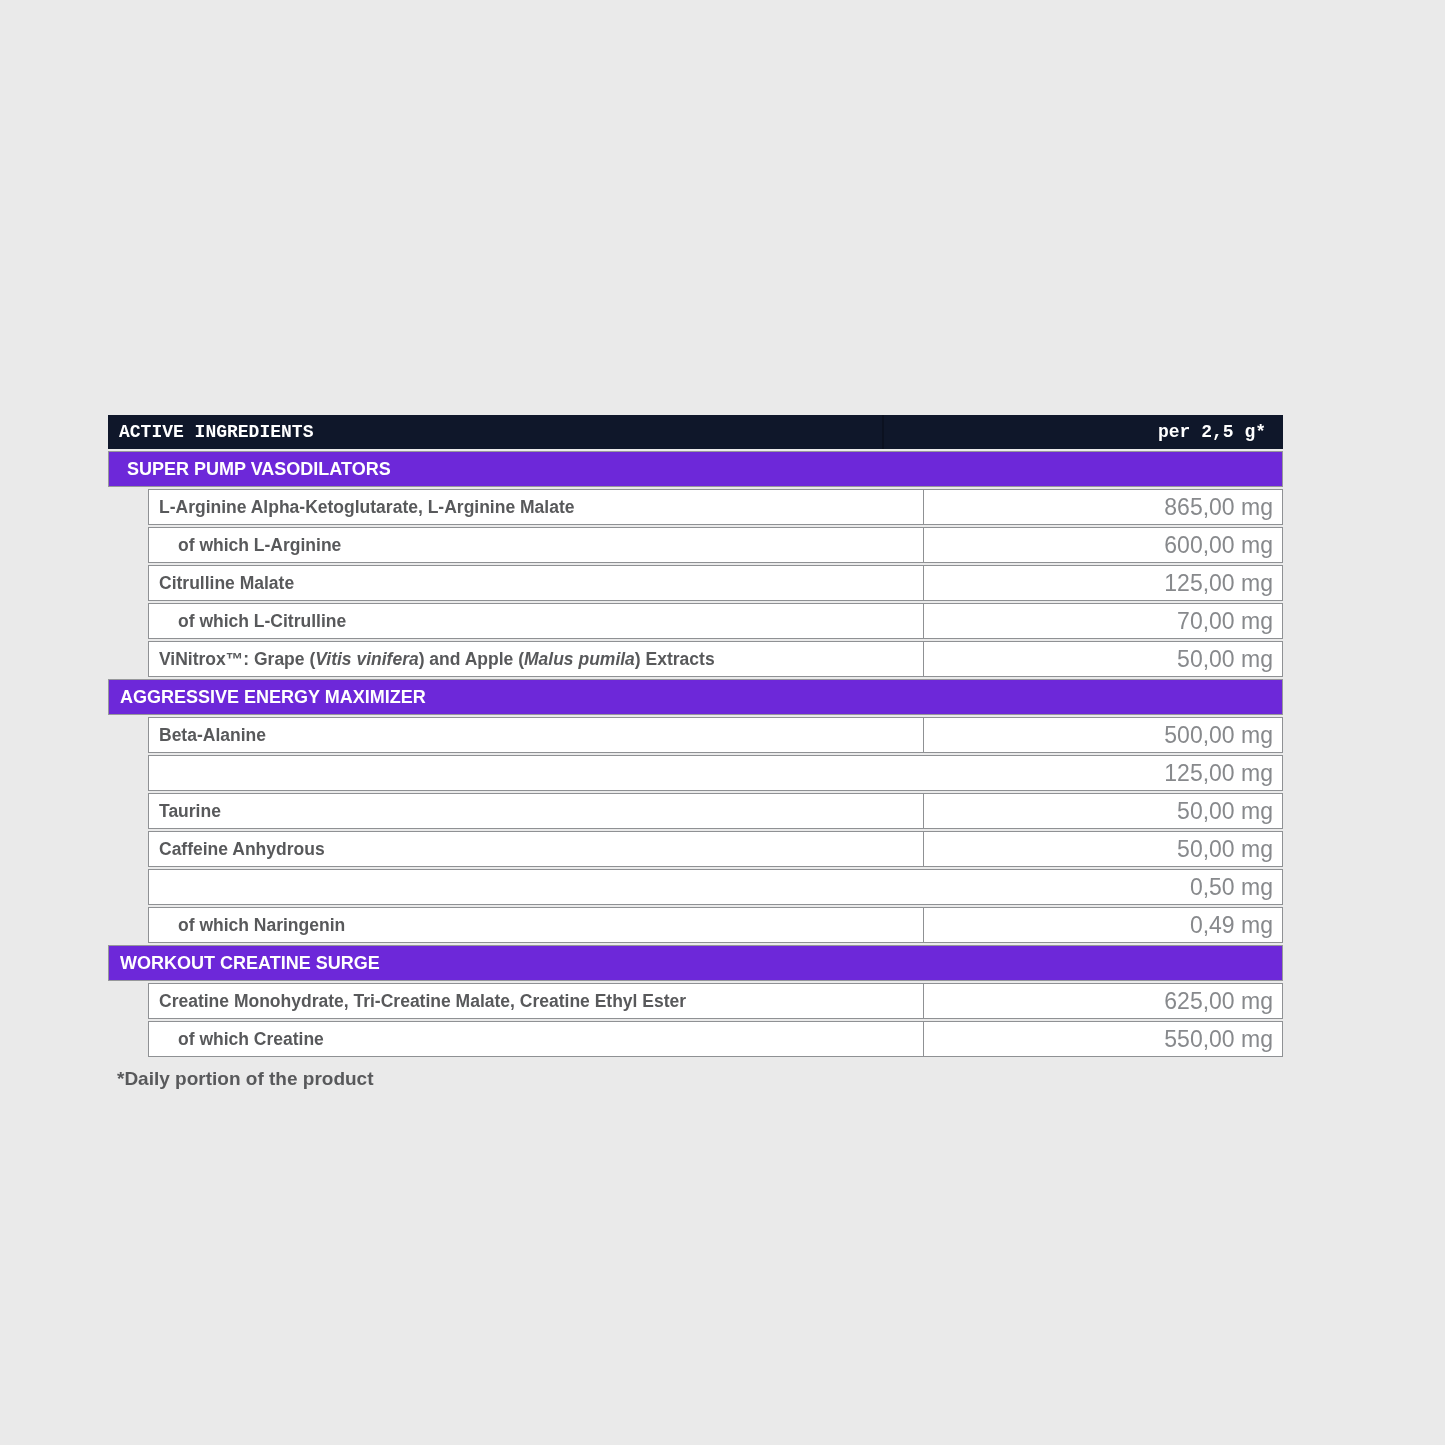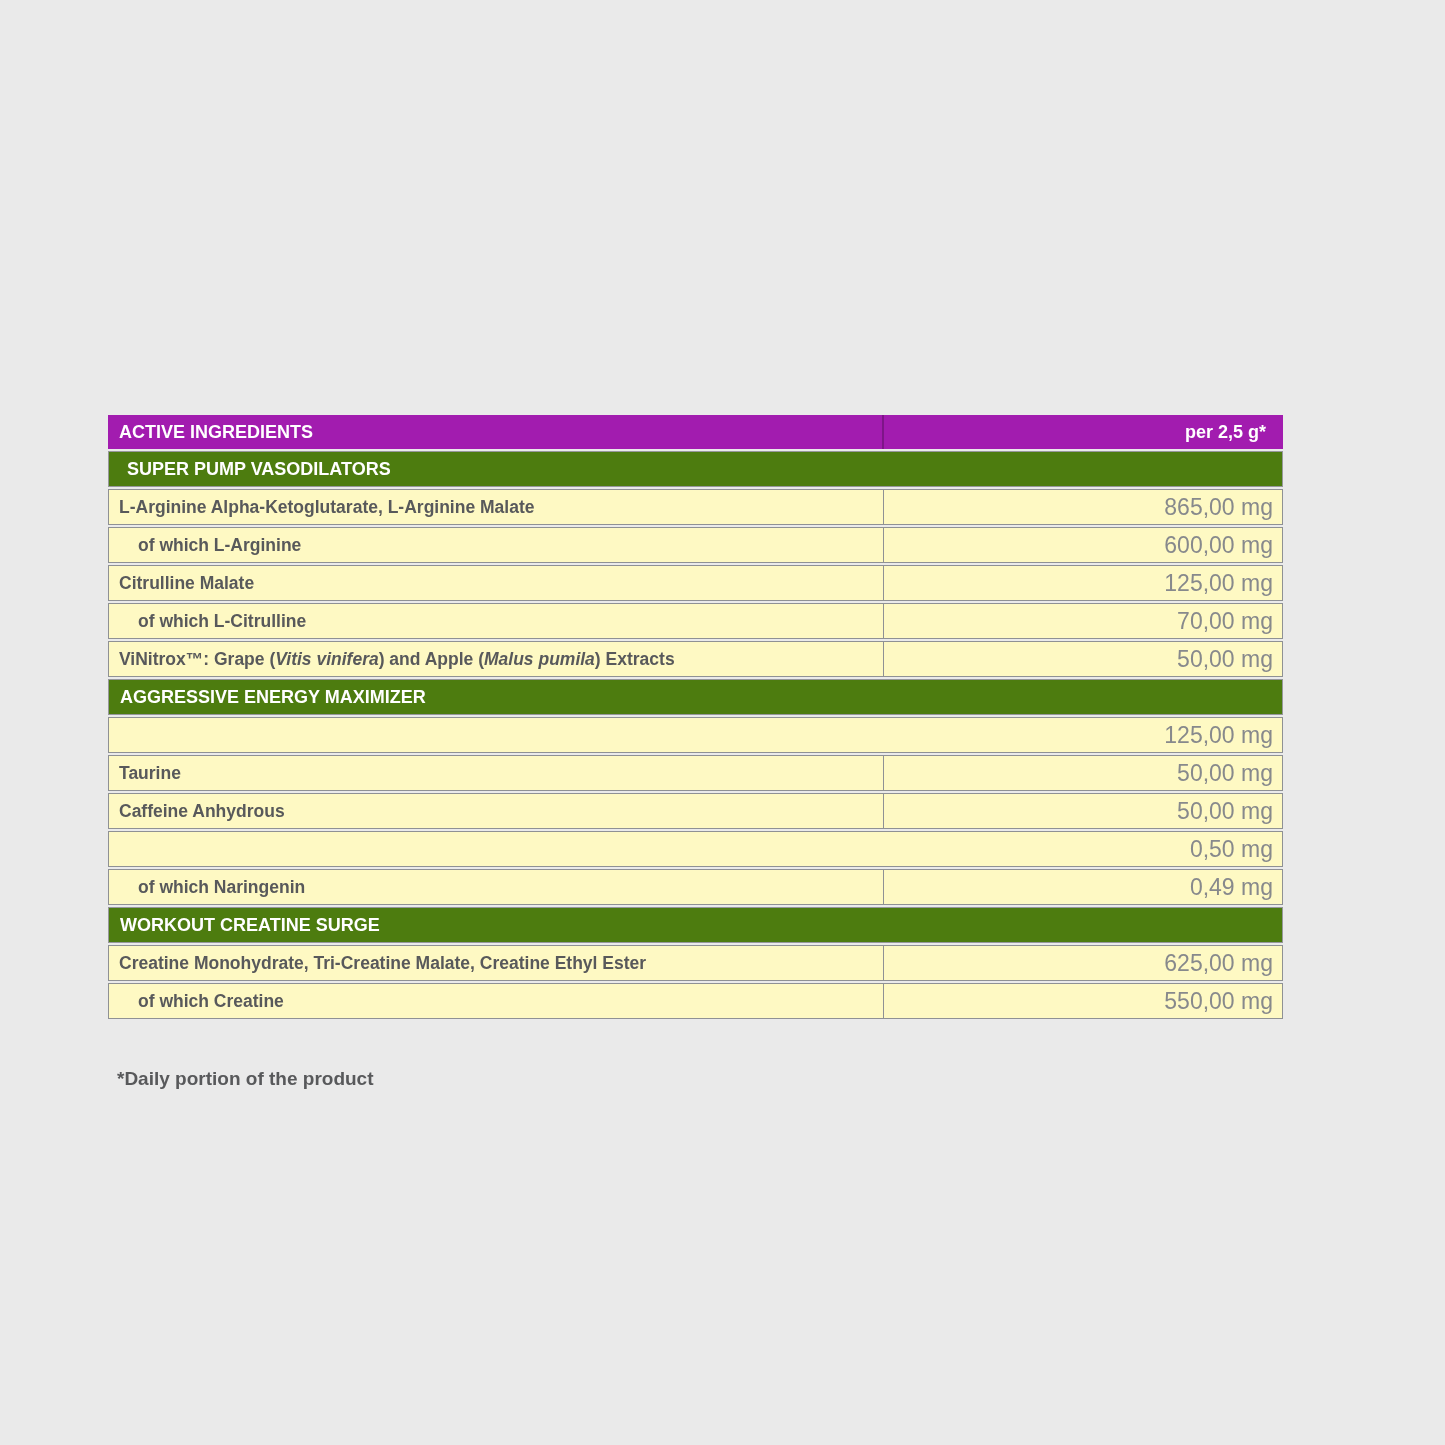--- a/index.html
+++ b/index.html
@@ -45,35 +45,36 @@
     padding-right: 17px;
   }
   
   .rows .row {
     display: flex;
     height: 36px;
     margin-top: 2px;
     box-sizing: border-box;
   }
   .rows .row.section {
-    background: #4d7c0f;
+    background: #6d28d9;
     border: 1px solid #97989b;
     color: #ffffff;
     font-weight: bold;
     font-size: 18px;
     align-items: center;
     padding-left: 11px;
   }
   .rows .row.section:first-child {
     padding-left: 18px;
   }
   .rows .row.item,
   .rows .row.subitem {
-    background: #fef9c3;
+    background: #ffffff;
     border: 1px solid #8f9194;
+    margin-left: 40px;
   }
   .cell {
     display: flex;
     align-items: center;
     box-sizing: border-box;
     height: 100%;
   }
   .cell.name {
     width: 775px;
     padding-left: 10px;
@@ -104,21 +105,21 @@
     top: 1068px;
     font-weight: bold;
     color: #58595b;
     font-size: 19px;
   }
 </style>
 </head>
 <body style="background: rgb(234, 234, 234);">
 
 <div class="label-table">
-  <div class="thead" style="background: #a21caf;">
+  <div class="thead" style="background: #0f172a; font-family: Liberation Mono, monospace;">
     <div class="hcell hname">ACTIVE INGREDIENTS</div>
     <div class="hcell hvalue">per 2,5 g*</div>
   </div>
   <div class="rows">
       <div class="row section">
         <span>SUPER PUMP VASODILATORS</span>
       </div>
       <div class="row item">
         <div class="cell name">
           <span>L-Arginine Alpha-Ketoglutarate, L-Arginine Malate</span>
@@ -150,20 +151,26 @@
           <span>) and Apple (</span>
           <i>Malus pumila</i>
           <span>) Extracts</span>
         </div>
         <div class="cell value">50,00 mg</div>
       </div>
       <div class="row section">
         <span>AGGRESSIVE ENERGY MAXIMIZER</span>
       </div>
       <div class="row item">
+        <div class="cell name">
+          <span>Beta-Alanine</span>
+        </div>
+        <div class="cell value">500,00 mg</div>
+      </div>
+      <div class="row item">
         <div class="cell value">125,00 mg</div>
       </div>
       <div class="row item">
         <div class="cell name">
           <span>Taurine</span>
         </div>
         <div class="cell value">50,00 mg</div>
       </div>
       <div class="row item">
         <div class="cell name">

